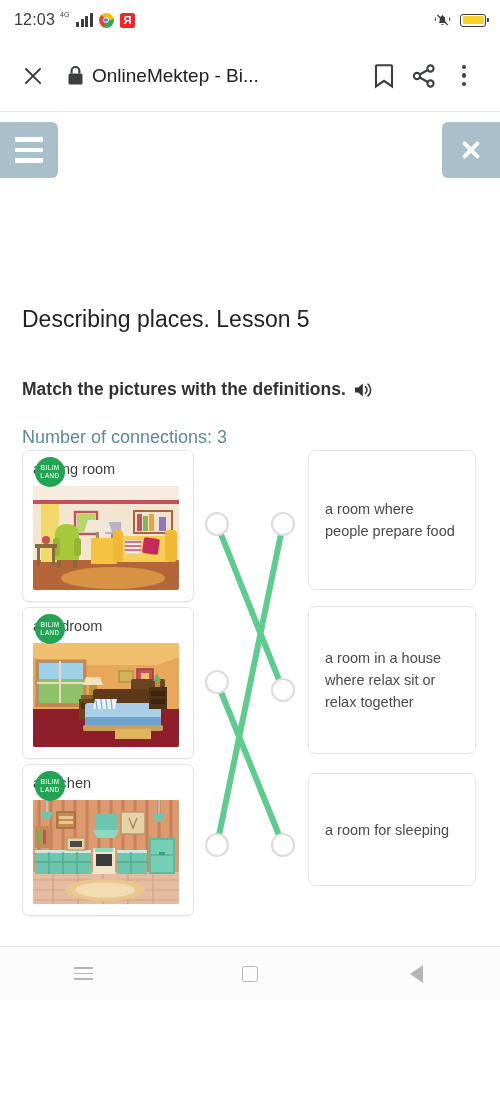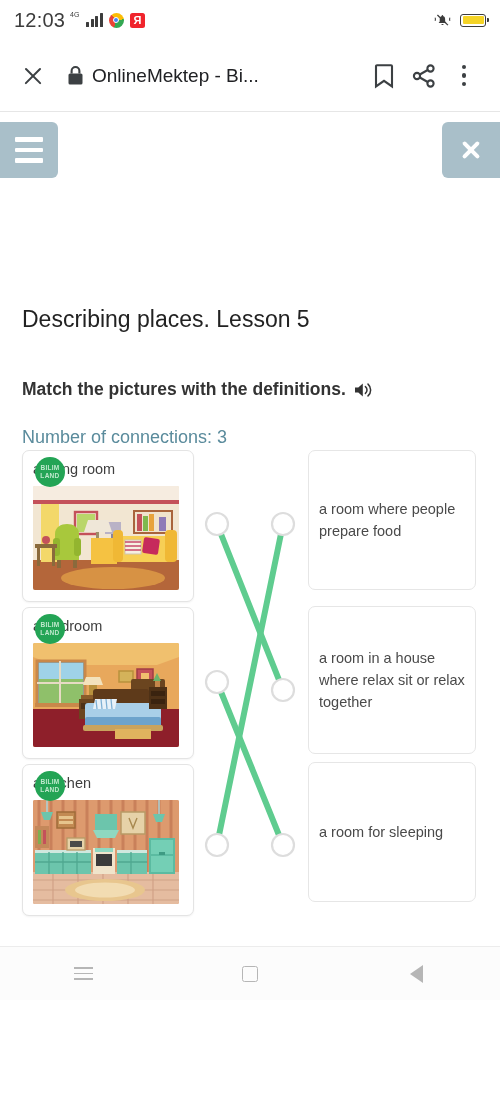--- a/index.html
+++ b/index.html
@@ -13,21 +13,21 @@
 
   
   .statusbar {
     height: 40px;
     display: flex;
     align-items: center;
     padding: 0 14px;
     background: #ffffff;
   }
   .sb-time {
-    font-size: 20px;
+    font-size: 16px;
     color: #3c3c3c;
     letter-spacing: .2px;
     font-family: "Liberation Sans", sans-serif;
   }
   .sb-left { display: flex; align-items: center; gap: 6px; }
   .sb-right { margin-left: auto; display: flex; align-items: center; gap: 9px; }
 
   .signal { display: flex; align-items: flex-end; gap: 1.5px; height: 14px; position: relative; }
   .signal i { display: block; width: 3px; background: #3c3c3c; border-radius: .5px; }
   .signal i:nth-child(1) { height: 5px; }
@@ -161,21 +161,21 @@
     border-radius: 50%; background: #23a455; color: #bfe8cd;
     font-size: 6.5px; line-height: 8px; text-align: center;
     display: flex; flex-direction: column; align-items: center; justify-content: center;
     font-weight: bold; letter-spacing: .3px;
   }
 
   .def-card {
     position: absolute; left: 308px; width: 168px;
     background: #fff; border: 1px solid #e6e6e6; border-radius: 7px;
     display: flex; align-items: center;
-    padding: 10px 10px;
+    padding: 10px 16px;
   }
   .def-card p { font-size: 14.5px; color: #4a4a4a; line-height: 22px; }
 
   .dots-svg { position: absolute; left: 0; top: 0; width: 500px; height: 470px; }
 
   
   .section-head {
     position: absolute; width: 456px; left: 22px;
     display: flex; align-items: center; gap: 12px;
   }
@@ -439,21 +439,21 @@
         <span>BILIM LAND</span>
       </div>
     </div>
 
     <div class="def-card" style="top:0; height:140px">
       <p>a room where people prepare food</p>
     </div>
     <div class="def-card" style="top:156px; height:148px">
       <p>a room in a house where relax sit or relax together</p>
     </div>
-    <div class="def-card" style="top:312px; height:140px">
+    <div class="def-card" style="top:323px; height:113px">
       <p>a room for sleeping</p>
     </div>
 
     <svg class="dots-svg" viewBox="0 0 500 470">
       <g>
         <line x1="217" y1="74" x2="283" y2="240" stroke="#5fcc8f" stroke-width="6" stroke-linecap="round"></line>
         <line x1="217" y1="232" x2="283" y2="395" stroke="#5fcc8f" stroke-width="6" stroke-linecap="round"></line>
         <line x1="283" y1="74" x2="217" y2="395" stroke="#5fcc8f" stroke-width="6" stroke-linecap="round"></line>
       </g>
       <g fill="#ffffff" stroke="#dddddd" stroke-width="2.2">

